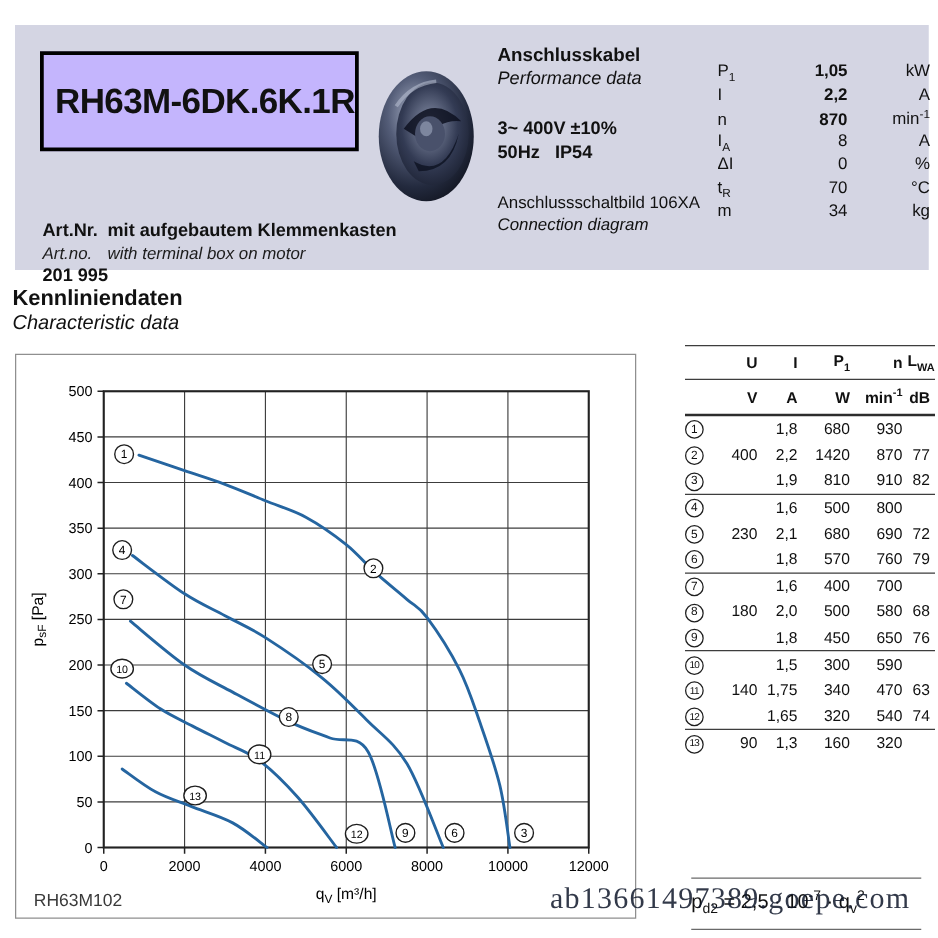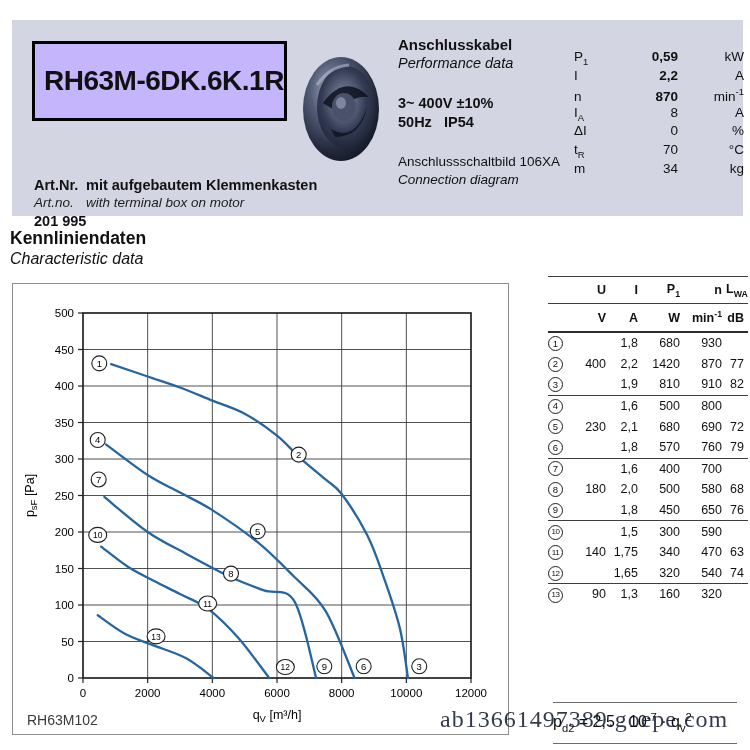--- a/index.html
+++ b/index.html
@@ -129,21 +129,21 @@
   </div>
 
   <div class="abs conn">
     <div>Anschlussschaltbild 106XA</div>
     <div class="italic">Connection diagram</div>
   </div>
 
   <div class="abs perf-table" id="perf-rows">
       <div class="prow">
         <div class="psym">P<sub>1</sub></div>
-        <div class="pval b">0,59</div>
+        <div class="pval b">1,05</div>
         <div class="punit">kW</div>
       </div>
       <div class="prow">
         <div class="psym">I</div>
         <div class="pval b">2,2</div>
         <div class="punit">A</div>
       </div>
       <div class="prow">
         <div class="psym">n</div>
         <div class="pval b">870</div>

